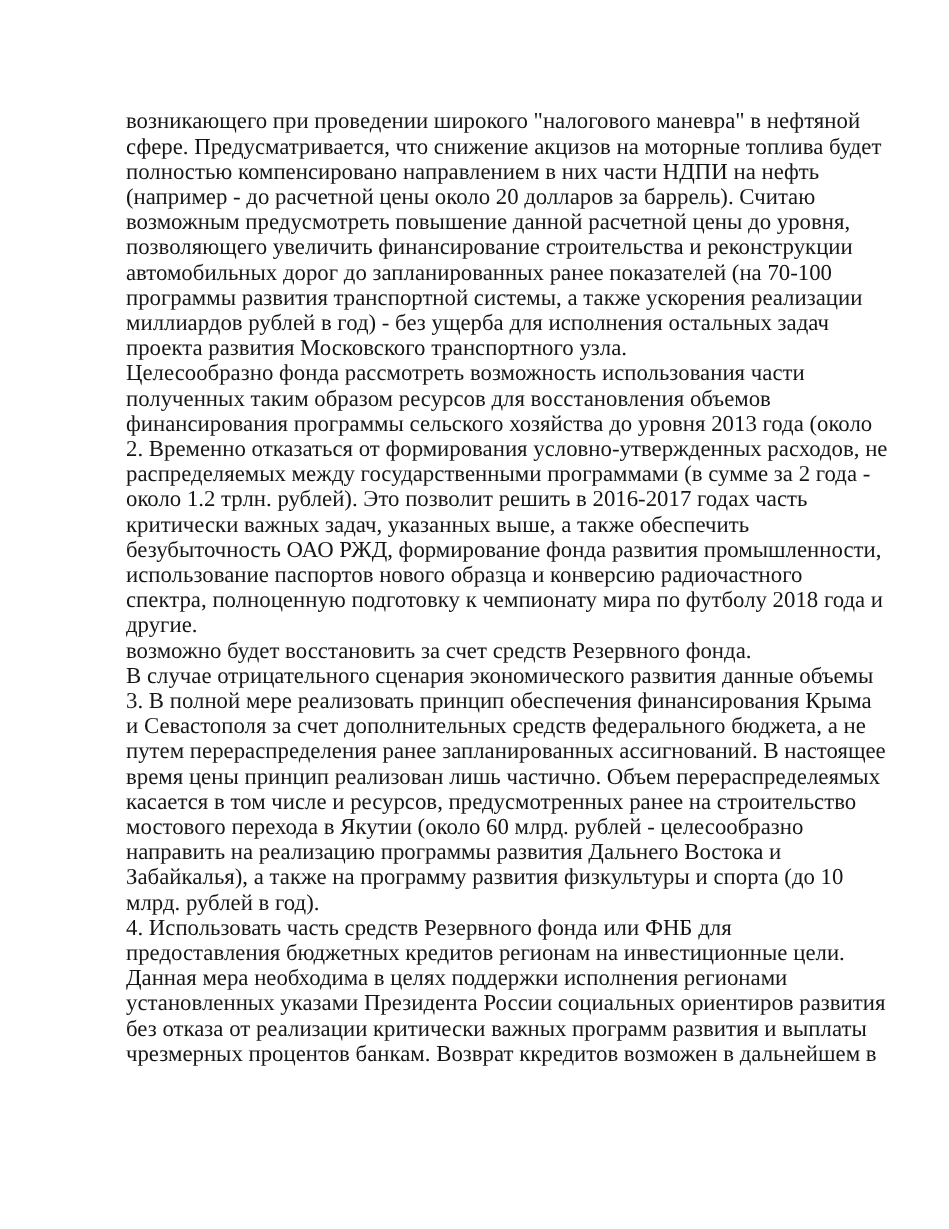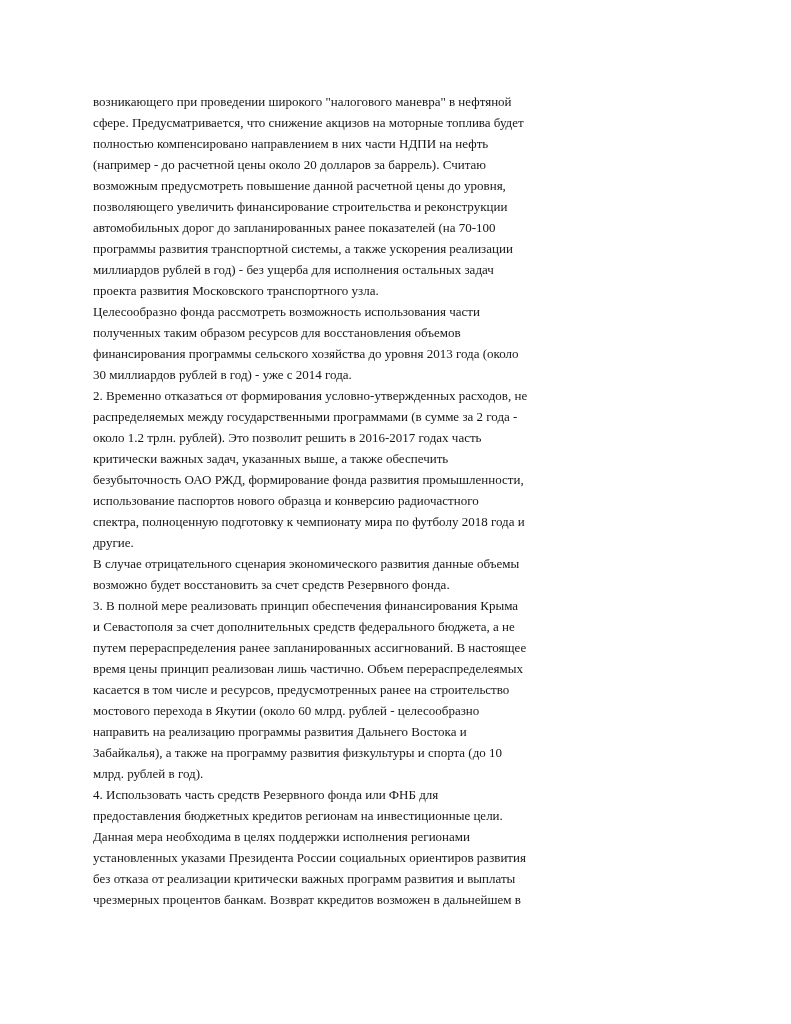--- a/index.html
+++ b/index.html
@@ -9,25 +9,25 @@
   }
   .page {
     position: relative;
     width: 791px;
     height: 1024px;
     background: #ffffff;
     overflow: hidden;
   }
   .text-block {
     position: absolute;
-    left: 93px;
+    left: 105px;
     top: 91px;
     width: 630px;
     font-family: "Liberation Serif", "DejaVu Serif", serif;
-    font-size: 13px;
+    font-size: 19px;
     line-height: 21px;
     color: #161616;
   }
   .line {
     white-space: pre;
     height: 21px;
   }
 </style>
 </head>
 <body>
@@ -40,31 +40,30 @@
     <div class="line">(например - до расчетной цены около 20 долларов за баррель). Считаю</div>
     <div class="line">возможным предусмотреть повышение данной расчетной цены до уровня,</div>
     <div class="line">позволяющего увеличить финансирование строительства и реконструкции</div>
     <div class="line">автомобильных дорог до запланированных ранее показателей (на 70-100</div>
     <div class="line">программы развития транспортной системы, а также ускорения реализации</div>
     <div class="line">миллиардов рублей в год) - без ущерба для исполнения остальных задач</div>
     <div class="line">проекта развития Московского транспортного узла.</div>
     <div class="line">Целесообразно фонда рассмотреть возможность использования части</div>
     <div class="line">полученных таким образом ресурсов для восстановления объемов</div>
     <div class="line">финансирования программы сельского хозяйства до уровня 2013 года (около</div>
-    <div class="line">30 миллиардов рублей в год) - уже с 2014 года.</div>
     <div class="line">2. Временно отказаться от формирования условно-утвержденных расходов, не</div>
     <div class="line">распределяемых между государственными программами (в сумме за 2 года -</div>
     <div class="line">около 1.2 трлн. рублей). Это позволит решить в 2016-2017 годах часть</div>
     <div class="line">критически важных задач, указанных выше, а также обеспечить</div>
     <div class="line">безубыточность ОАО РЖД, формирование фонда развития промышленности,</div>
     <div class="line">использование паспортов нового образца и конверсию радиочастного</div>
     <div class="line">спектра, полноценную подготовку к чемпионату мира по футболу 2018 года и</div>
     <div class="line">другие.</div>
+    <div class="line">возможно будет восстановить за счет средств Резервного фонда.</div>
     <div class="line">В случае отрицательного сценария экономического развития данные объемы</div>
-    <div class="line">возможно будет восстановить за счет средств Резервного фонда.</div>
     <div class="line">3. В полной мере реализовать принцип обеспечения финансирования Крыма</div>
     <div class="line">и Севастополя за счет дополнительных средств федерального бюджета, а не</div>
     <div class="line">путем перераспределения ранее запланированных ассигнований. В настоящее</div>
     <div class="line">время цены принцип реализован лишь частично. Объем перераспределеямых</div>
     <div class="line">касается в том числе и ресурсов, предусмотренных ранее на строительство</div>
     <div class="line">мостового перехода в Якутии (около 60 млрд. рублей - целесообразно</div>
     <div class="line">направить на реализацию программы развития Дальнего Востока и</div>
     <div class="line">Забайкалья), а также на программу развития физкультуры и спорта (до 10</div>
     <div class="line">млрд. рублей в год).</div>
     <div class="line">4. Использовать часть средств Резервного фонда или ФНБ для</div>

